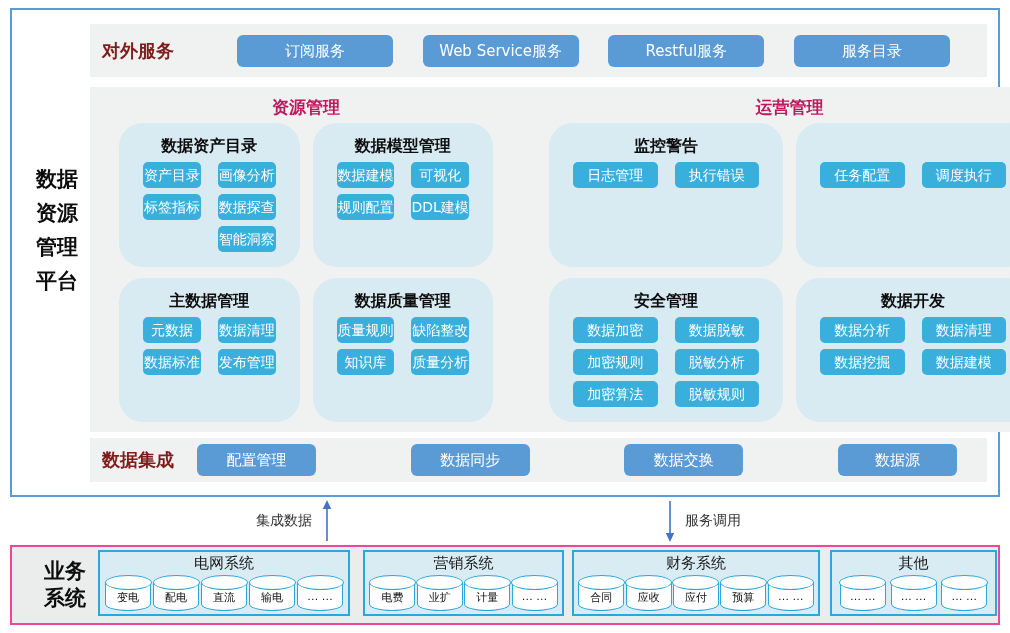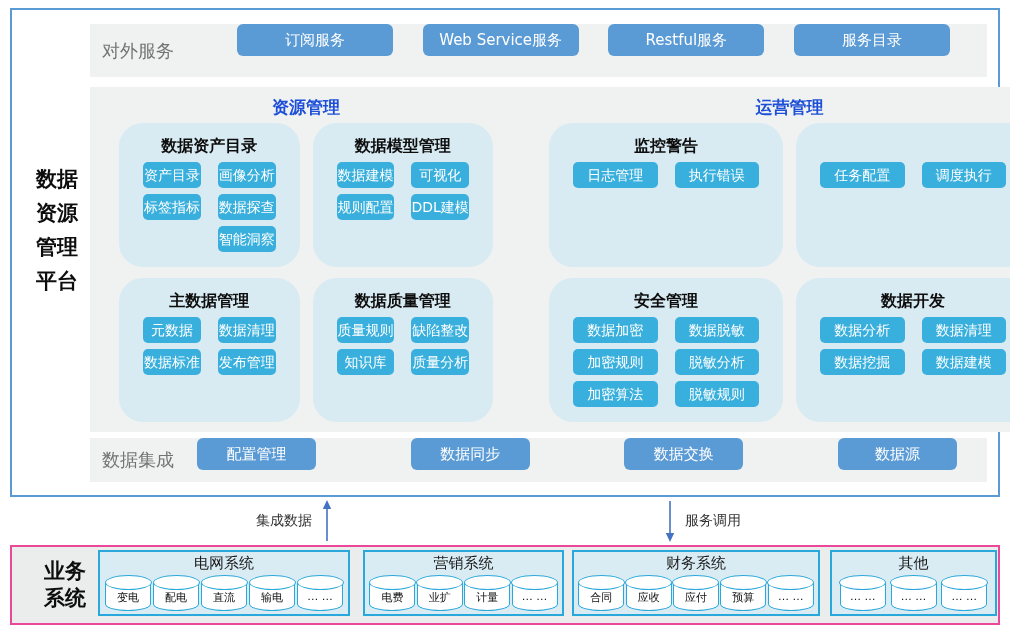--- a/index.html
+++ b/index.html
@@ -9,34 +9,34 @@
   
   .platform { position:absolute; left:10px; top:8px; width:990px; height:489px;
               border:2px solid #5b9bd5; background:#fff; }
   .vtitle { position:absolute; left:12px; top:152px; width:66px; text-align:center;
             font-weight:bold; font-size:21px; line-height:34px; color:#0d0d0d; }
 
   
   .row-ext { position:absolute; left:78px; top:14px; width:897px; height:53px; background:#eff2f1; }
   .row-int { position:absolute; left:78px; top:428px; width:897px; height:44px; background:#eff2f1; }
   .row-label { position:absolute; left:12px; top:0; height:100%; display:flex; align-items:center;
-               font-weight:normal; font-size:18px; color:#737373; white-space:nowrap; }
-  .btnrow { position:absolute; top:0; height:100%; display:flex; 
+               font-weight:bold; font-size:18px; color:#7f1d1d; white-space:nowrap; }
+  .btnrow { position:absolute; top:0; height:100%; display:flex; align-items:center;
             justify-content:space-between; }
   .row-ext .btnrow { left:147px; right:37px; }
   .row-int .btnrow { left:107px; right:30px; }
   .btn-blue { width:156px; height:32px; line-height:32px; background:#5b9bd5; color:#fff;
               text-align:center; font-size:15px; border-radius:6px; }
   .row-int .btn-blue { width:119px; }
 
   
   .panel { position:absolute; top:77px; height:345px; background:#eff2f1; }
   .panel-res { left:78px; width:432px; }
   .panel-ops { left:508px; width:539px; }
-  .panel-title { text-align:center; font-weight:bold; font-size:17px; color:#1d4ed8; padding-top:9px; }
+  .panel-title { text-align:center; font-weight:bold; font-size:17px; color:#be185d; padding-top:9px; }
   .subgrid { position:absolute; left:0; right:0; top:36px; bottom:10px; display:grid;
              grid-template-columns:1fr 1fr; grid-template-rows:1fr 1fr; gap:11px 13px; padding:0 29px; }
   .subpanel { background:#d8eaf2; border-radius:24px; padding:8px 19px 6px; }
   .sp-title { text-align:center; font-weight:bold; font-size:16px; color:#0d0d0d;
               height:29px; line-height:29px; }
   .chips { display:grid; grid-template-columns:1fr 1fr; gap:6px 17px; padding:2px 5px; }
   .chip { background:#38afdc; color:#fff; height:26px; line-height:26px; text-align:center;
           font-size:14px; border-radius:5px; white-space:nowrap; overflow:hidden; }
   .col2 { grid-column:2; }
 

